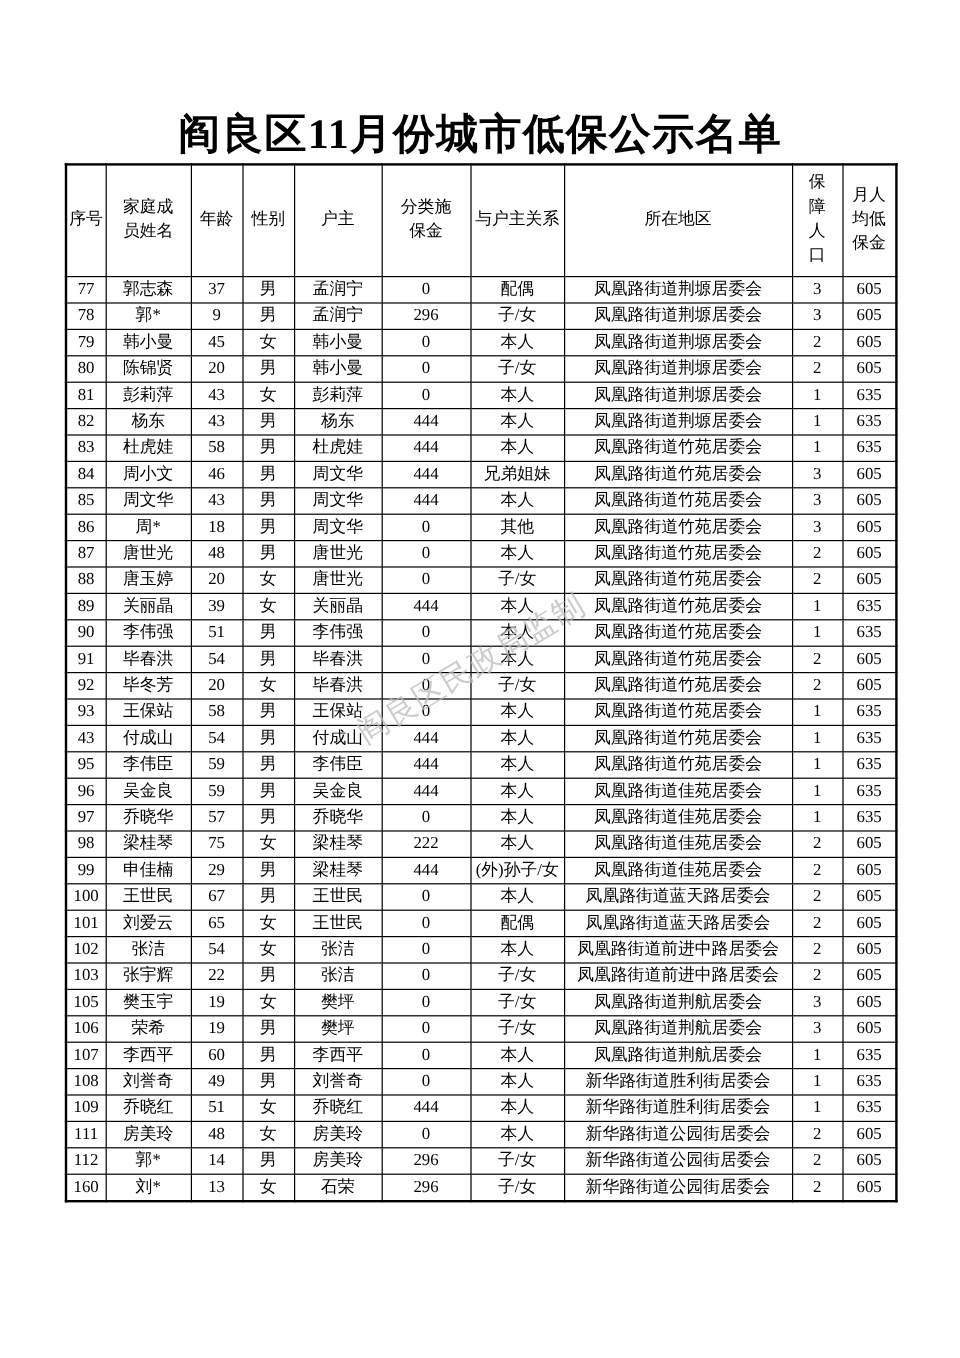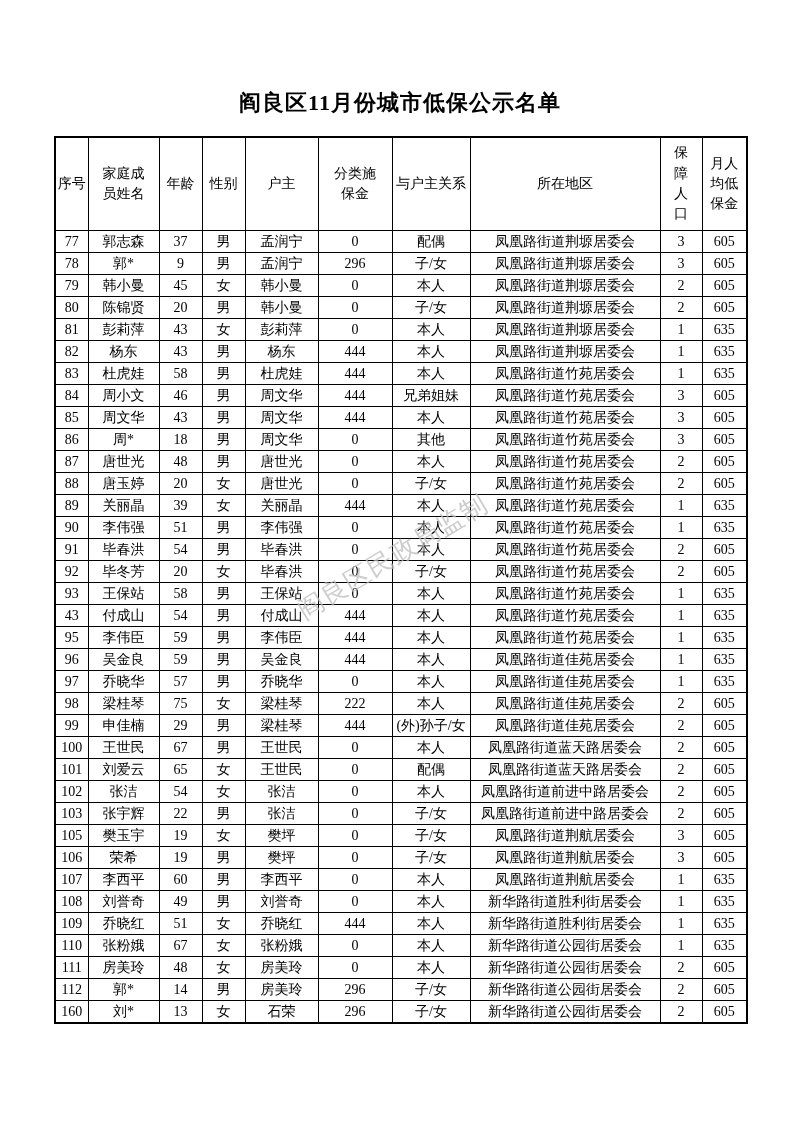--- a/index.html
+++ b/index.html
@@ -21,21 +21,21 @@
     height: 1132px;
     background: #ffffff;
   }
   .doc-title {
     position: absolute;
     top: 88px;
     left: 0;
     width: 100%;
     margin: 0;
     text-align: center;
-    font-size: 22px;
+    font-size: 35px;
     font-weight: bold;
     letter-spacing: 1px;
   }
   table.roster {
     position: absolute;
     top: 136px;
     left: 54px;
     width: 692px;
     border-collapse: collapse;
     table-layout: fixed;
@@ -497,32 +497,20 @@
           <td>51</td>
           <td>女</td>
           <td>乔晓红</td>
           <td>444</td>
           <td>本人</td>
           <td>新华路街道胜利街居委会</td>
           <td>1</td>
           <td>635</td>
         </tr>
         <tr>
-          <td>110</td>
-          <td>张粉娥</td>
-          <td>67</td>
-          <td>女</td>
-          <td>张粉娥</td>
-          <td>0</td>
-          <td>本人</td>
-          <td>新华路街道公园街居委会</td>
-          <td>1</td>
-          <td>635</td>
-        </tr>
-        <tr>
           <td>111</td>
           <td>房美玲</td>
           <td>48</td>
           <td>女</td>
           <td>房美玲</td>
           <td>0</td>
           <td>本人</td>
           <td>新华路街道公园街居委会</td>
           <td>2</td>
           <td>605</td>

